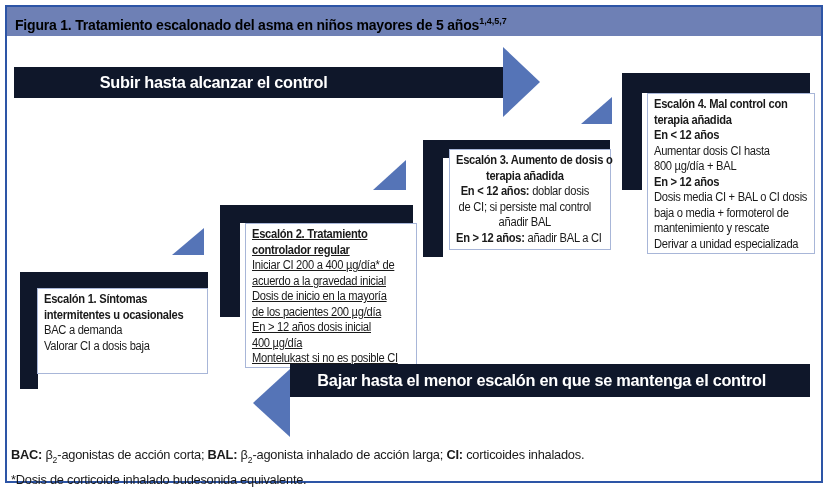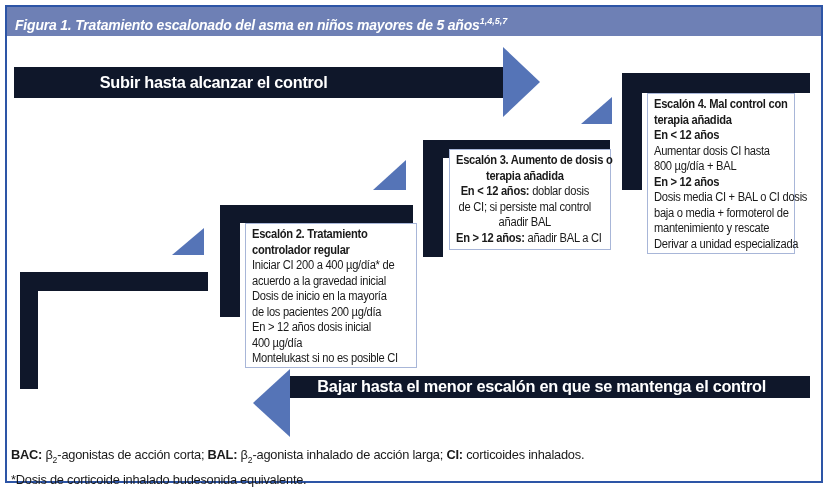--- a/index.html
+++ b/index.html
@@ -1,32 +1,32 @@
 <!DOCTYPE html>
 <html lang="es"><head>
 <meta charset="utf-8">
 <style>
   html,body{margin:0;padding:0;background:#fff;}
   .stage{position:relative;width:832px;height:496px;background:#fff;overflow:hidden;
          font-family:"Liberation Sans",sans-serif;color:#1a1a1a;}
   .frame{position:absolute;left:5px;top:5px;width:818px;height:478px;
          border:2px solid #2d55a6;background:#fff;box-sizing:border-box;}
   .titlebar{position:absolute;left:7px;top:7px;width:814px;height:29px;background:#6e80b5;
-            color:#ffffff;font-size:14px;font-weight:bold;line-height:29px;padding-left:8px;
-            box-sizing:border-box;letter-spacing:-0.2px;white-space:nowrap;font-style:italic;}
+            color:#000000;font-size:14px;font-weight:bold;line-height:29px;padding-left:8px;
+            box-sizing:border-box;letter-spacing:-0.2px;white-space:nowrap;}
   .titlebar sup{font-size:9px;letter-spacing:0;}
   .bar{position:absolute;background:#0f172a;}
   
   .up-body{left:14px;top:67px;width:489px;height:31px;display:flex;align-items:center;
            justify-content:center;padding-right:90px;box-sizing:border-box;}
   .up-head{position:absolute;left:503px;top:47px;width:0;height:0;
            border-top:35px solid transparent;border-bottom:35px solid transparent;
            border-left:37px solid #5574b7;}
   
-  .down-body{left:290px;top:376px;width:520px;height:22px;display:flex;align-items:center;
+  .down-body{left:290px;top:364px;width:520px;height:33px;display:flex;align-items:center;
              justify-content:center;padding-right:16px;box-sizing:border-box;}
   .down-head{position:absolute;left:253px;top:369px;width:0;height:0;
              border-top:34px solid transparent;border-bottom:34px solid transparent;
              border-right:37px solid #5574b7;}
   .arrow-label{color:#fff;font-weight:bold;font-size:17px;letter-spacing:-0.3px;
                white-space:nowrap;transform:scaleX(0.96);}
   
   .h1{left:20px;top:272px;width:188px;height:19px;}
   .v1{left:20px;top:272px;width:18px;height:117px;}
   .h2{left:220px;top:205px;width:193px;height:18px;}
@@ -37,23 +37,23 @@
   .v4{left:622px;top:73px;width:20px;height:117px;}
   .tri{position:absolute;width:0;height:0;}
   .t1{left:172px;top:228px;border-left:32px solid transparent;border-bottom:27px solid #5574b7;}
   .t2{left:373px;top:160px;border-left:33px solid transparent;border-bottom:30px solid #5574b7;}
   .t3{left:581px;top:97px;border-left:31px solid transparent;border-bottom:27px solid #5574b7;}
   
   .stepbox{position:absolute;background:#fff;border:1px solid #a8b6d8;box-sizing:border-box;
            padding:3px 6px;font-size:12px;line-height:15.5px;white-space:nowrap;
            letter-spacing:-0.3px;overflow:visible;}
   .b1{left:37px;top:288px;width:171px;height:86px;}
-  .b2{left:245px;top:223px;width:172px;height:145px;}
+  .b2{left:245px;top:223px;width:172px;height:145px;text-decoration:underline;}
   .b3{left:449px;top:149px;width:162px;height:101px;text-align:center;}
-  .b4{left:647px;top:93px;width:148px;height:161px;}
+  .b4{left:647px;top:93px;width:168px;height:161px;}
   .tline{transform:scaleX(0.93);transform-origin:0 50%;}
   
   .footer{position:absolute;left:11px;top:445px;width:805px;font-size:13.5px;
           line-height:19px;letter-spacing:-0.25px;white-space:nowrap;}
   .fline{transform:scaleX(0.95);transform-origin:0 0;}
   .footer sub{font-size:9px;letter-spacing:0;}
 </style>
 </head>
 <body>
 
@@ -72,20 +72,26 @@
   <div class="tri t1"></div>
   <div class="bar h2"></div>
   <div class="bar v2"></div>
   <div class="tri t2"></div>
   <div class="bar h3"></div>
   <div class="bar v3"></div>
   <div class="tri t3"></div>
   <div class="bar h4"></div>
   <div class="bar v4"></div>
 
+  <div class="stepbox b1">
+      <div class="tline"><span style="font-weight: bold;">Escalón 1. Síntomas</span></div>
+      <div class="tline"><span style="font-weight: bold;">intermitentes u ocasionales</span></div>
+      <div class="tline"><span>BAC a demanda</span></div>
+      <div class="tline"><span>Valorar CI a dosis baja</span></div>
+    </div>
   <div class="stepbox b2">
       <div class="tline"><span style="font-weight: bold;">Escalón 2. Tratamiento</span></div>
       <div class="tline"><span style="font-weight: bold;">controlador regular</span></div>
       <div class="tline"><span>Iniciar CI 200 a 400 µg/día* de</span></div>
       <div class="tline"><span>acuerdo a la gravedad inicial</span></div>
       <div class="tline"><span>Dosis de inicio en la mayoría</span></div>
       <div class="tline"><span>de los pacientes 200 µg/día</span></div>
       <div class="tline"><span>En &gt; 12 años dosis inicial</span></div>
       <div class="tline"><span>400 µg/día</span></div>
       <div class="tline"><span>Montelukast si no es posible CI</span></div>

